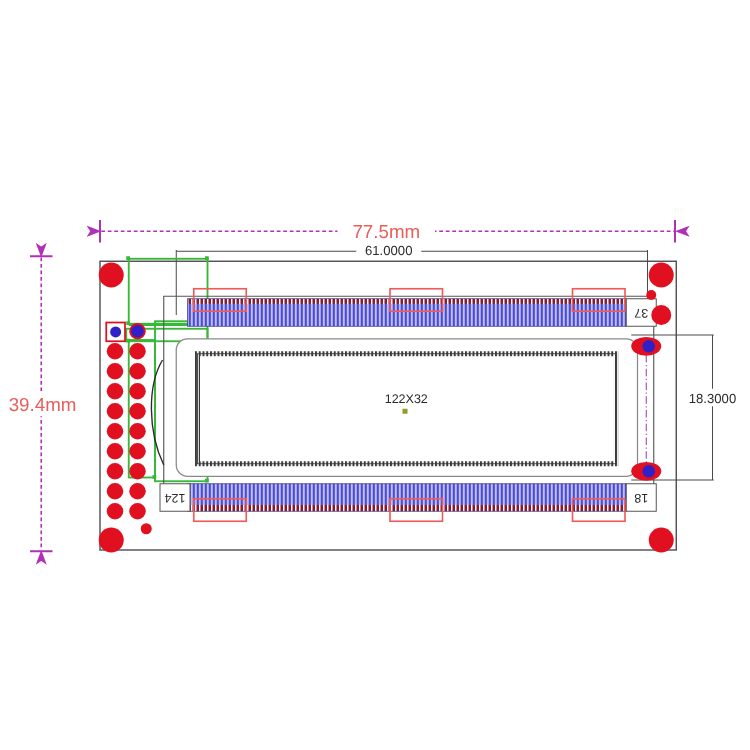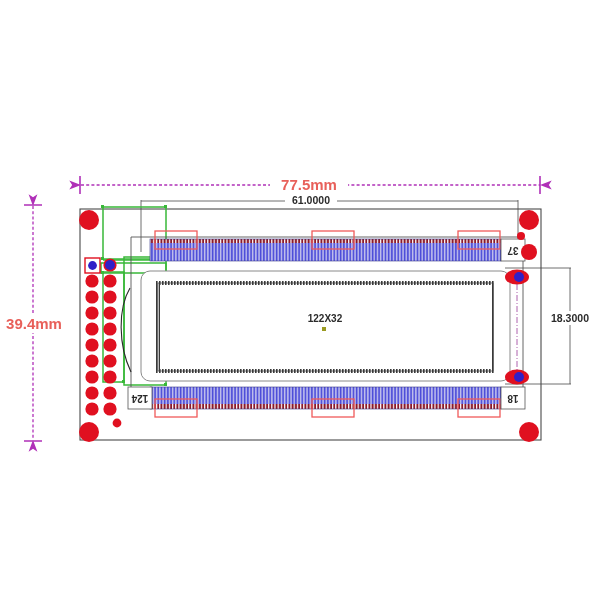--- a/index.html
+++ b/index.html
@@ -1,18 +1,18 @@
 <!DOCTYPE html>
 <html><head>
 <meta charset="utf-8">
 <style>
   html,body{margin:0;padding:0;background:#ffffff;}
   body{width:600px;height:600px;overflow:hidden;
        font-family:"Liberation Sans","DejaVu Sans",sans-serif;}
-  #stage{position:relative;width:600px;height:440px;background:#ffffff;font-weight:bold;}
+  #stage{position:relative;width:600px;height:440px;background:#ffffff;}
   svg{display:block;}
   .lbl{font-family:"Liberation Sans","DejaVu Sans",sans-serif;}
 </style>
 </head>
 <body>
 
 <div id="stage">
 <svg width="600" height="600" viewBox="0 0 600 600">
 
   <defs>

